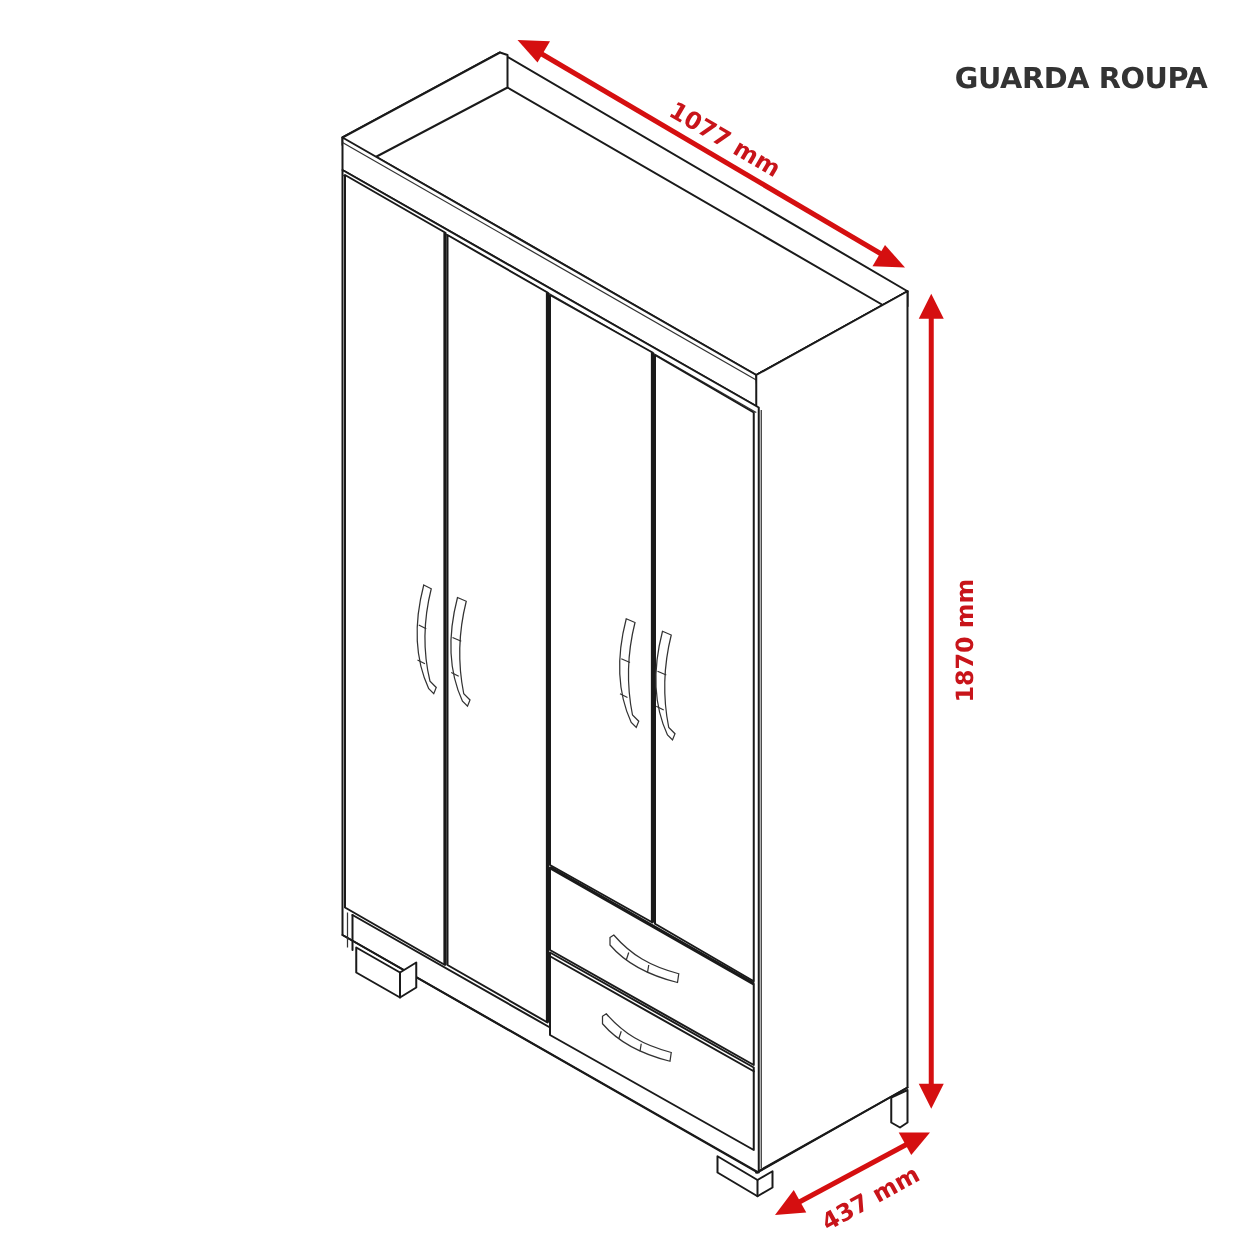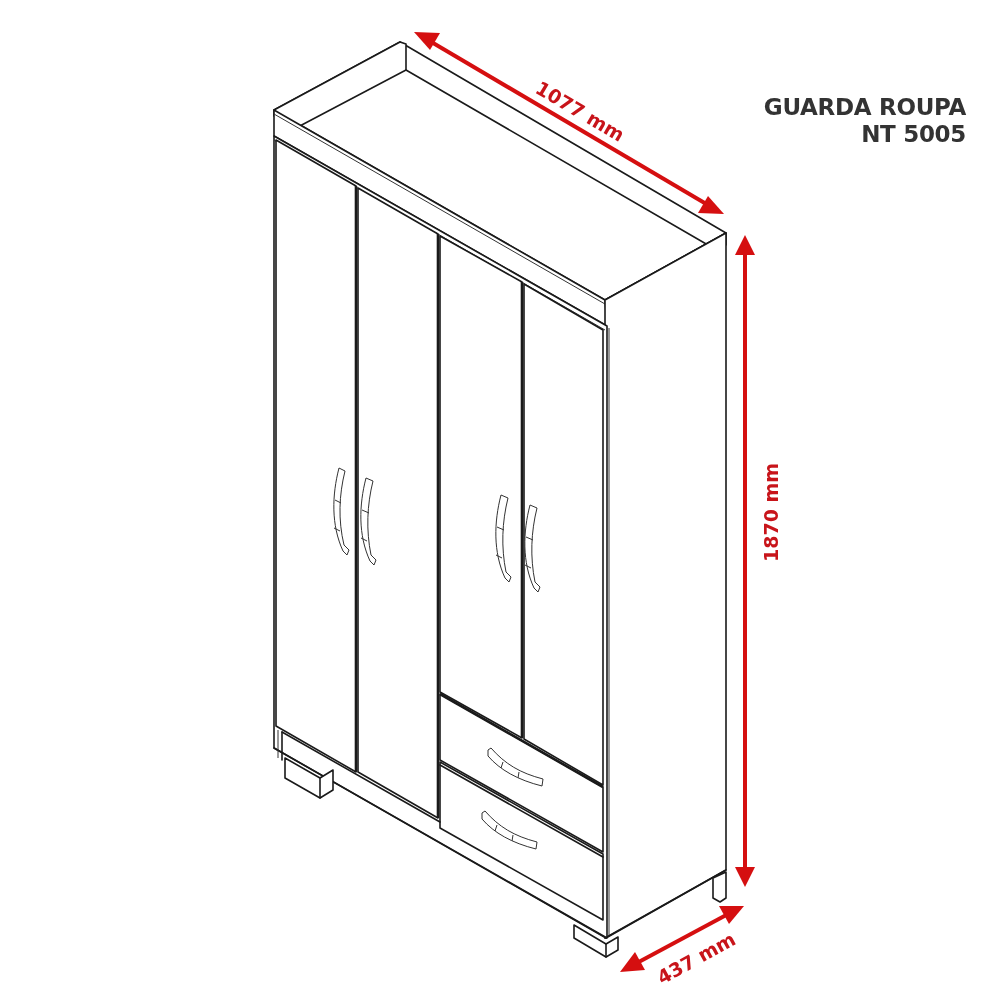--- a/index.html
+++ b/index.html
@@ -1,18 +1,18 @@
 <!DOCTYPE html>
 <html><head>
   <meta charset="utf-8">
   <style>
     html, body { margin: 0; padding: 0; background: #ffffff; }
     body { width: 1000px; height: 1000px; position: relative; overflow: hidden; font-family: "DejaVu Sans", sans-serif; }
     #stage { position: absolute; left: 0; top: 0; width: 1000px; height: 1000px; }
-    .title-block { position: absolute; right: 34px; top: 50px; text-align: right; color: #333333; font-family: "DejaVu Sans", sans-serif; font-weight: bold; font-size: 23px; line-height: 27px; letter-spacing: -0.3px; margin-top: 44px; }
+    .title-block { position: absolute; right: 34px; top: 50px; text-align: right; color: #333333; font-family: "DejaVu Sans", sans-serif; font-weight: bold; font-size: 23px; line-height: 27px; letter-spacing: -0.3px; }
     .title-block div { white-space: nowrap; }
     .ln { fill: none; stroke: #1a1a1a; stroke-width: 1.6; stroke-linejoin: round; stroke-linecap: round; }
     .ln-thick { fill: none; stroke: #1a1a1a; stroke-width: 2.6; stroke-linejoin: round; }
     .ln-thin { fill: none; stroke: #333333; stroke-width: 1; }
     .face { fill: #ffffff; stroke: #1a1a1a; stroke-width: 1.6; stroke-linejoin: round; }
     .handle { fill: #ffffff; stroke: #333333; stroke-width: 1; }
     .dim-line { stroke: #d50f10; stroke-width: 4; fill: none; }
     .dim-head { fill: #d50f10; }
     .dim-text { fill: #c8141a; font-family: "DejaVu Sans", sans-serif; font-weight: bold; font-size: 19px; }
   </style>
@@ -139,14 +139,13 @@
   <g>
     <line class="dim-line" x1="635" y1="964" x2="730" y2="913"></line>
     <polygon class="dim-head" points="620,972 635,952 645,970"></polygon>
     <polygon class="dim-head" points="744,906 719,906 729,924"></polygon>
     <text class="dim-text" transform="translate(662,985) rotate(-29)">437 mm</text>
   </g>
 </svg>
 
 <div class="title-block">
   <div>GUARDA ROUPA</div>
-  <div>NT 5005</div>
 </div>
 
 </body></html>

